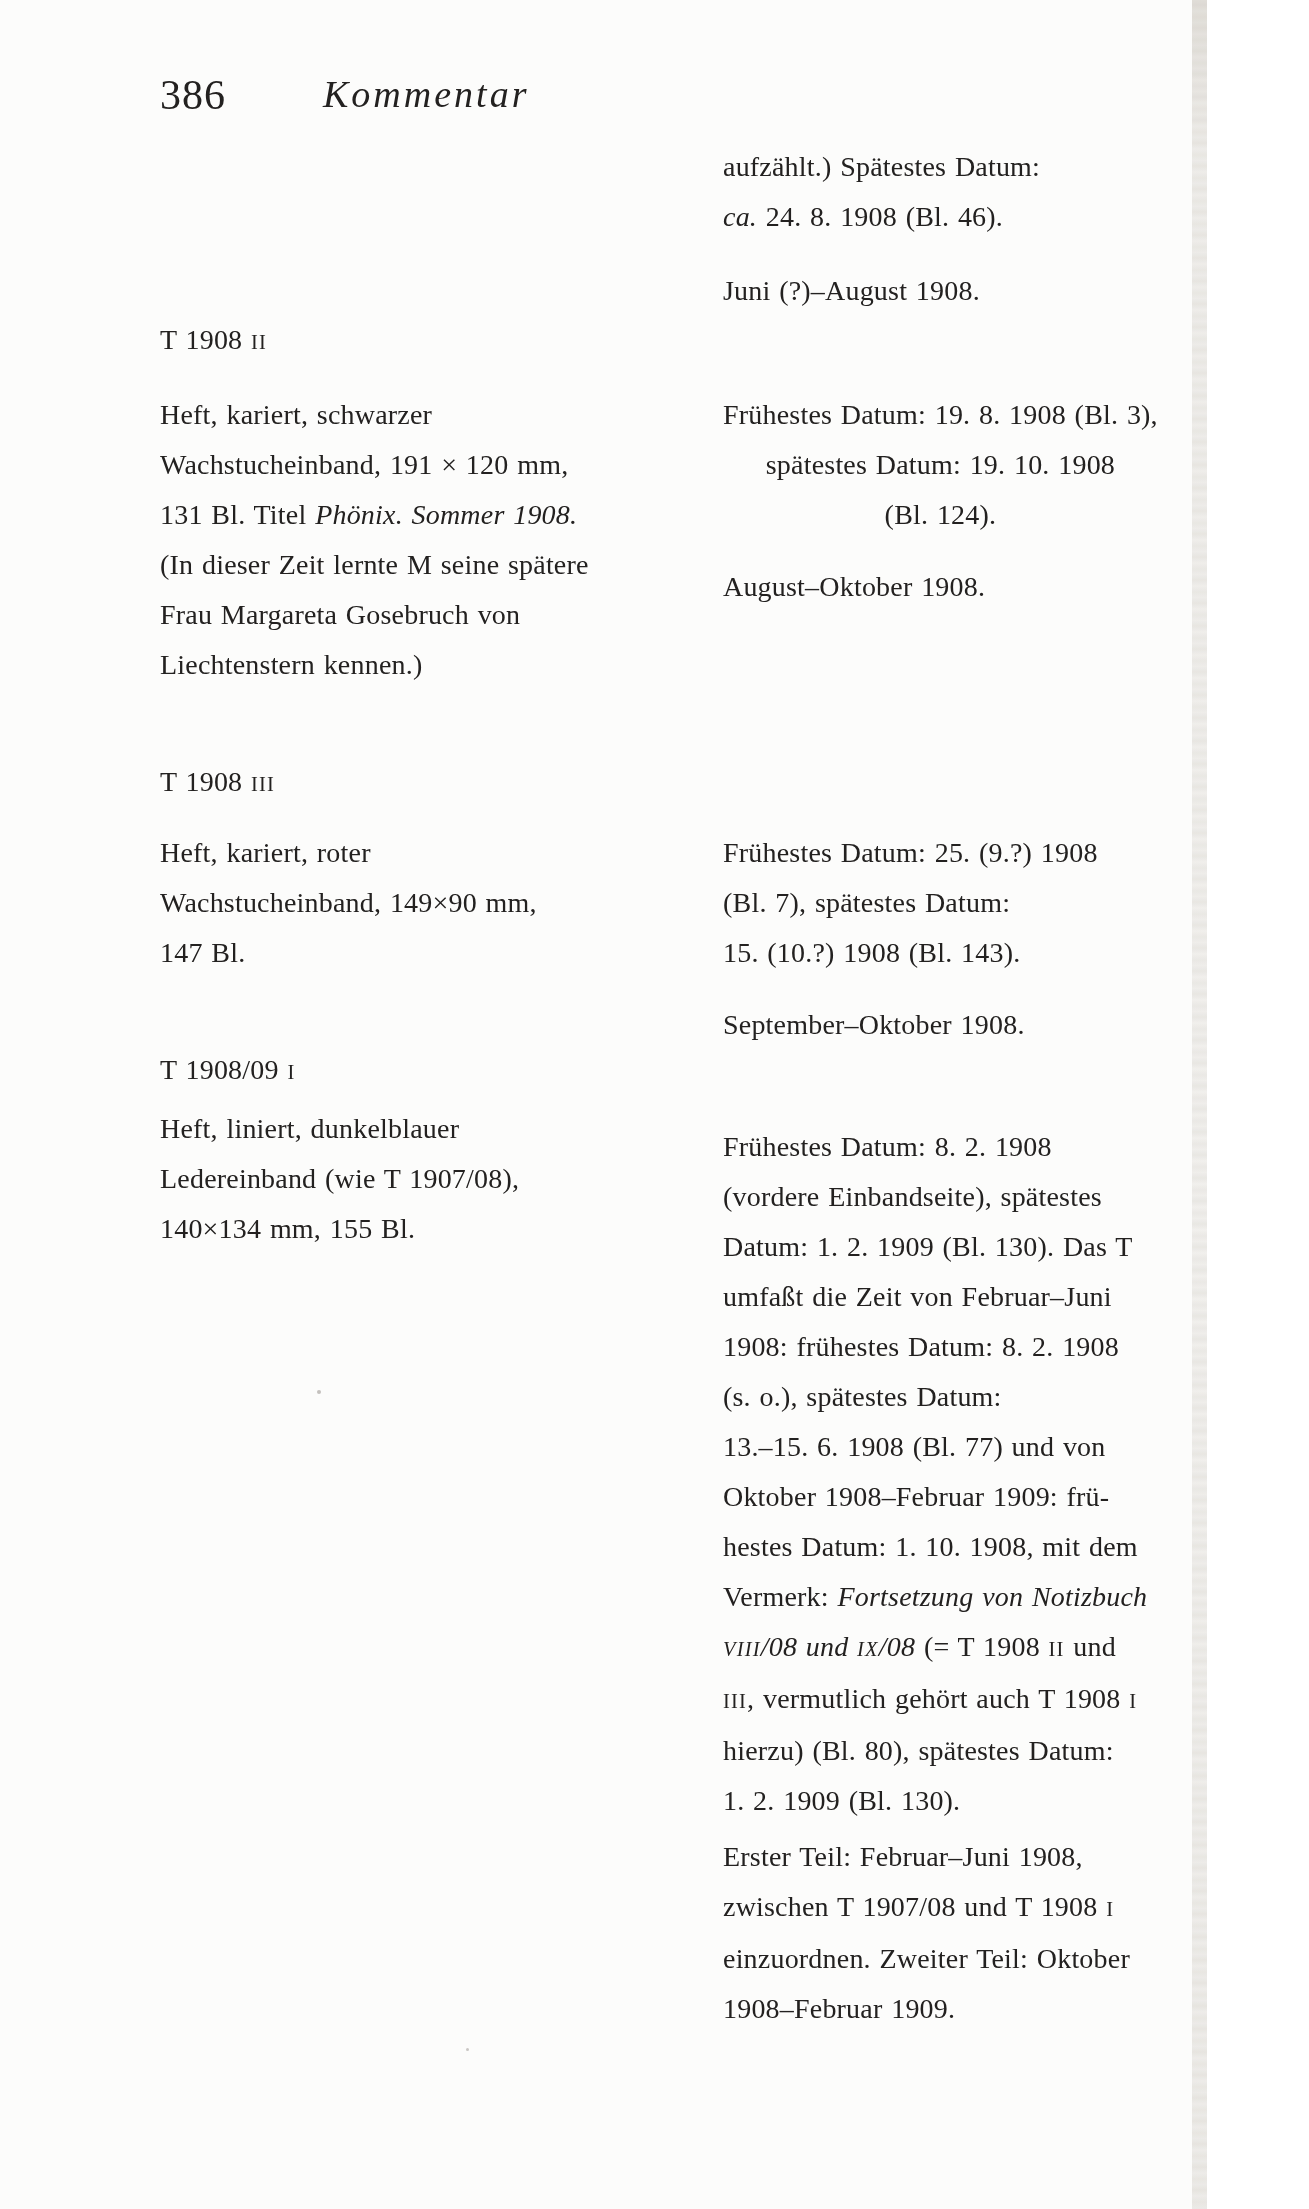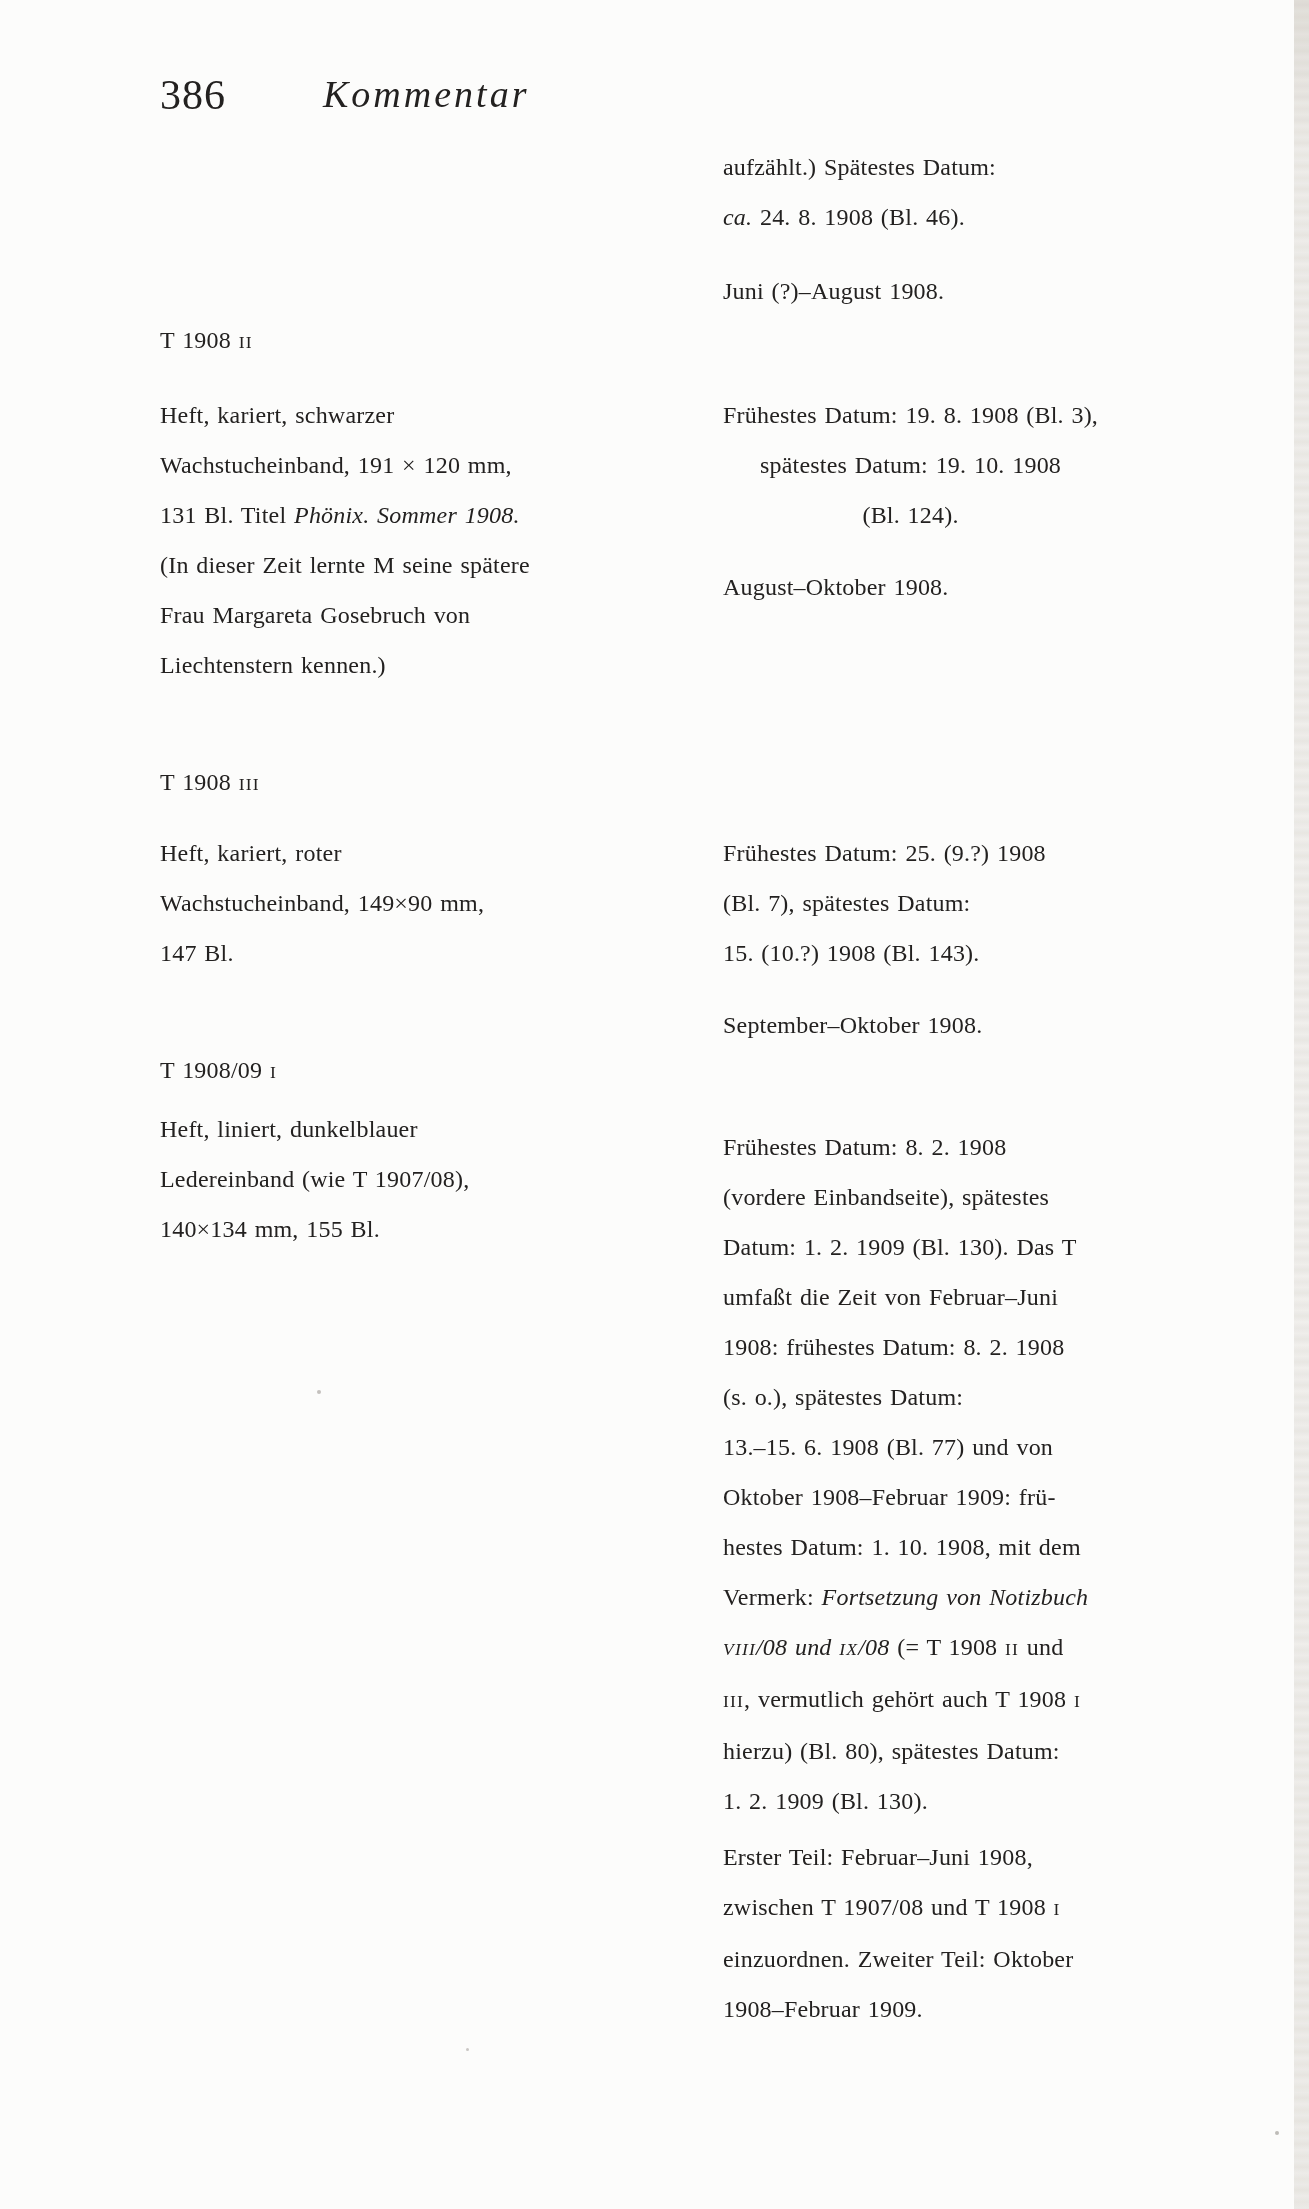--- a/index.html
+++ b/index.html
@@ -1,19 +1,19 @@
 <!DOCTYPE html>
 <html><head>
 <meta charset="utf-8">
 <style>
   html, body { margin: 0; padding: 0; background: #ffffff; }
 
   .page {
     position: relative;
-    width: 1309px;
+    width: 1207px;
     height: 2209px;
     background: #fcfcfb;
     overflow: hidden;
     font-family: "Liberation Serif", "DejaVu Serif", serif;
     color: #232120;
   }
 
   
   .page-number {
     position: absolute;
@@ -31,21 +31,21 @@
     font-size: 38px;
     line-height: 50px;
     font-style: italic;
     letter-spacing: 3px;
     white-space: nowrap;
   }
 
   
   .textblock {
     position: absolute;
-    font-size: 24px;
+    font-size: 28px;
     line-height: 50px;
     letter-spacing: 0.2px;
     word-spacing: 1.5px;
     white-space: nowrap;
   }
   .col-l { left: 160px; }
   .col-r { left: 723px; }
 
   .t-carry-dating { top: 142px; }
   .t-carry-period { top: 266px; }

